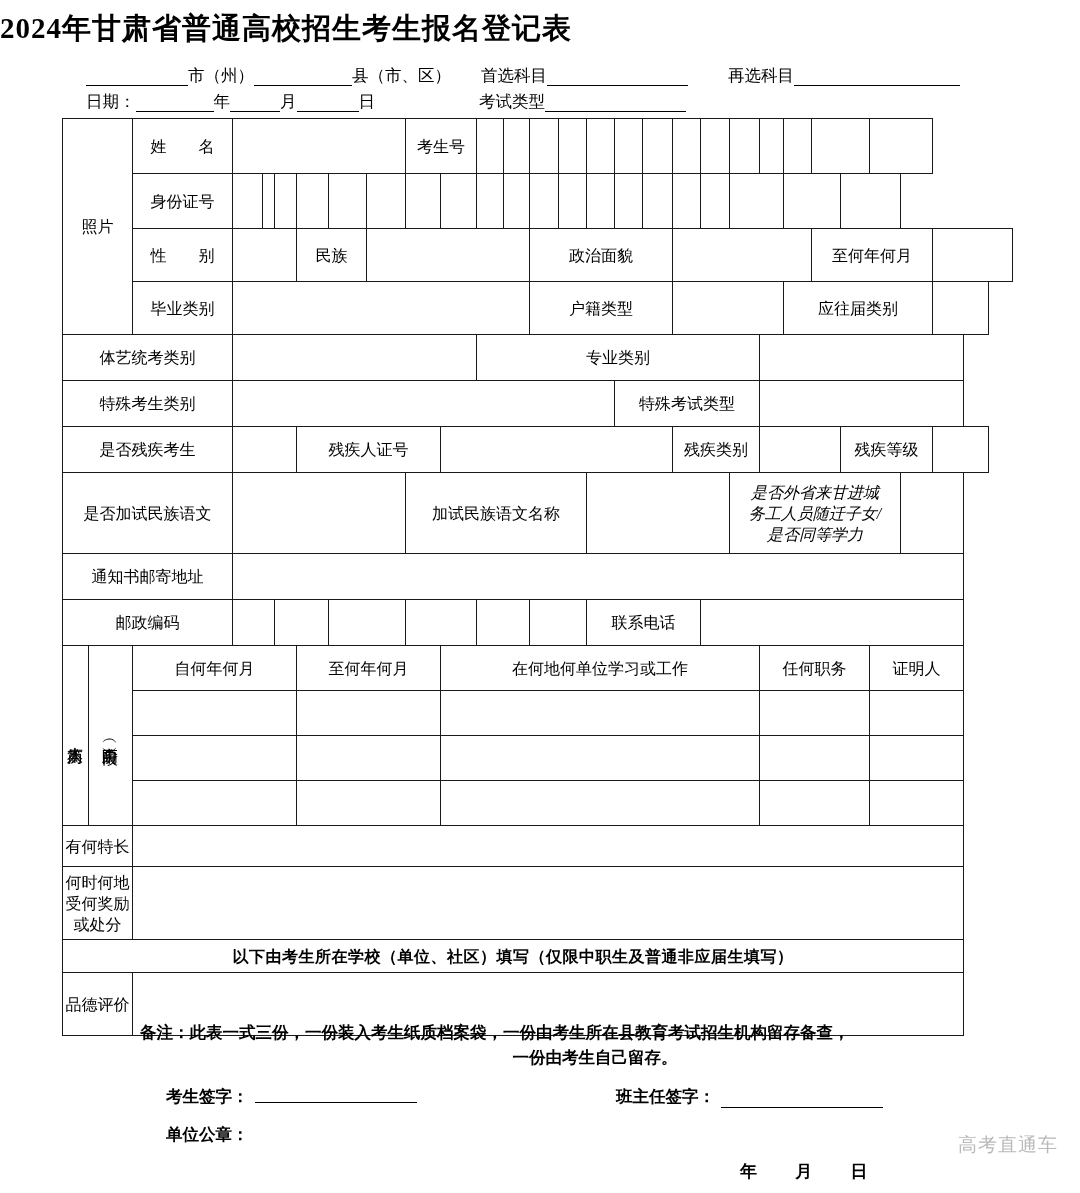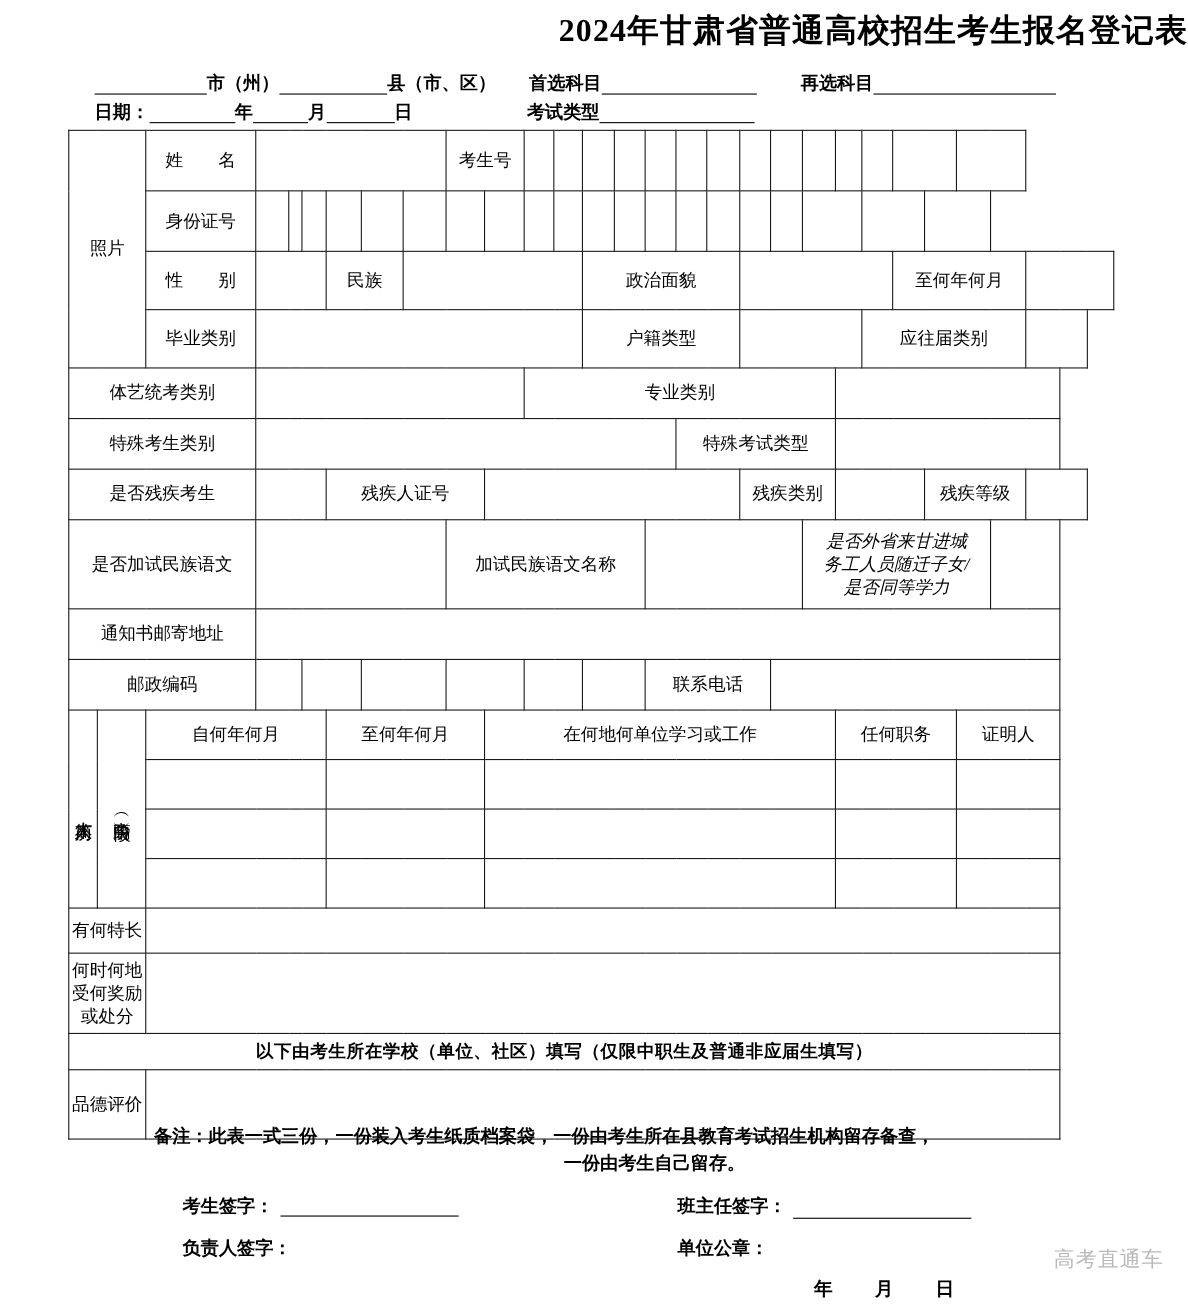--- a/index.html
+++ b/index.html
@@ -16,35 +16,35 @@
     overflow: hidden;
   }
   .page {
     position: relative;
     width: 1080px;
     height: 1193px;
   }
 
   
   .title {
-    text-align: right;
+    text-align: left;
     font-size: 29px;
     font-weight: bold;
     letter-spacing: 1px;
     padding-top: 8px;
     line-height: 40px;
   }
 
   
   .header {
     margin-top: 12px;
     padding-left: 86px;
     padding-right: 17px;
     font-size: 16.5px;
-    font-weight: bold;
+    font-weight: normal;
   }
   .hline {
     display: flex;
     align-items: flex-end;
     height: 26px;
     white-space: nowrap;
   }
   .hline .txt { line-height: 20px; }
   .ul {
     display: inline-block;
@@ -121,21 +121,21 @@
   }
   .note .l2 { padding-left: 30px; text-align: center; }
 
   .sigrow {
     display: flex;
     margin-top: 16px;
     padding-left: 166px;
     font-size: 16.5px;
     font-weight: bold;
   }
-  .sigrow .c1 { width: 450px; display: flex; align-items: center; }
+  .sigrow .c1 { width: 450px; display: flex; align-items: flex-start; }
   .sigrow .c2 { display: flex; align-items: flex-end; }
   .sigul {
     display: inline-block;
     border-bottom: 1.6px solid #000;
     width: 162px;
     height: 16px;
     margin-left: 6px;
   }
   .datearea {
     margin-top: 14px;
@@ -420,23 +420,20 @@
         <span>考生签字：</span>
         <span class="sigul"></span>
       </div>
       <div class="c2">
         <span>班主任签字：</span>
         <span class="sigul"></span>
       </div>
     </div>
 
     <div class="sigrow">
-      <div class="c1">
-        <span>负责人签字：</span>
-      </div>
       <div class="c2">
         <span>单位公章：</span>
       </div>
     </div>
 
     <div class="datearea">
       <span>年</span>
       <span>月</span>
       <span>日</span>
     </div>

